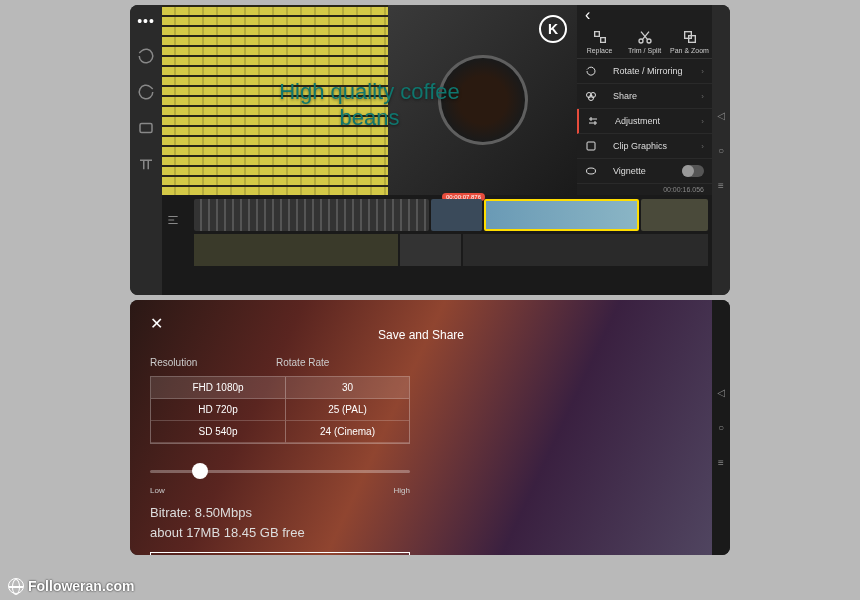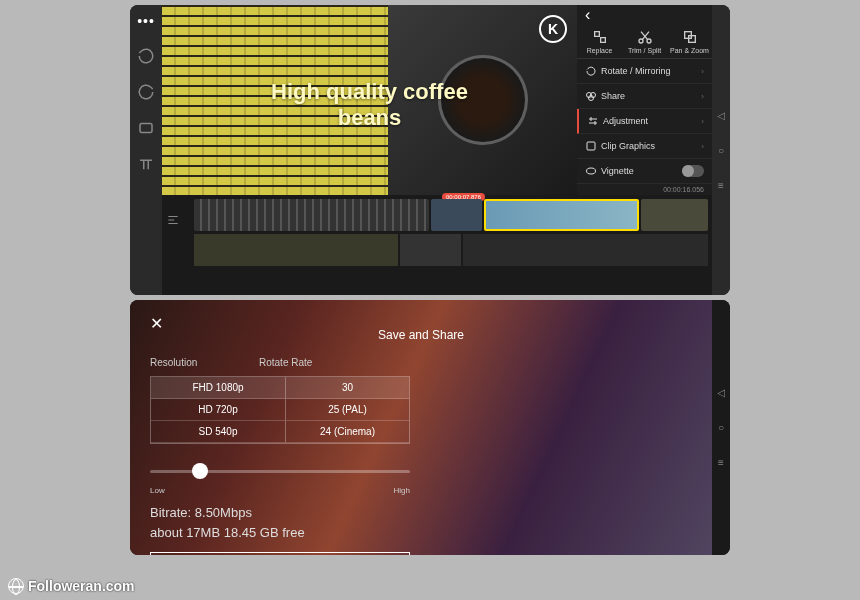--- a/index.html
+++ b/index.html
@@ -10,28 +10,28 @@
 .left-bar .dots{color:#fff;font-size:14px;letter-spacing:1px}
 .left-bar .ico{width:18px;height:18px;color:#888;display:flex;align-items:center;justify-content:center}
 .editor-main{flex:1;display:flex;flex-direction:column}
 .preview-row{height:190px;display:flex;background:#000}
 .prev-img{position:relative;flex:1;display:flex}
 .yellow-art{flex:1.2;background:#d4c947;position:relative;overflow:hidden}
 .yellow-art::before{content:"";position:absolute;inset:0;background:repeating-linear-gradient(0deg,transparent 0 8px,#2a2618 8px 10px),repeating-linear-gradient(90deg,transparent 0 12px,rgba(0,0,0,0.15) 12px 14px)}
 .coffee-side{flex:1;background:linear-gradient(135deg,#3a3a3a,#1a1a1a);position:relative;display:flex;align-items:center;justify-content:center}
 .cup{width:90px;height:90px;border:3px solid rgba(255,255,255,0.3);border-radius:50%;background:radial-gradient(circle,#2a1a10 40%,#1a1a1a 70%)}
 .logo-circle{position:absolute;top:10px;right:10px;width:28px;height:28px;border:2px solid #fff;border-radius:50%;display:flex;align-items:center;justify-content:center;color:#fff;font-size:14px;font-weight:bold}
-.overlay-txt{position:absolute;left:50%;top:50%;transform:translate(-50%,-40%);color:#fef9c3;font-size:22px;font-weight:700;text-align:center;line-height:1.2;text-shadow:0 1px 3px rgba(0,0,0,0.5)}
+.overlay-txt{position:absolute;left:50%;top:50%;transform:translate(-50%,-40%);color:#0f766e;font-size:22px;font-weight:400;text-align:center;line-height:1.2;text-shadow:0 1px 3px rgba(0,0,0,0.5)}
 .right-panel{width:135px;background:#1e1e1e;display:flex;flex-direction:column}
 .back-row{height:24px;display:flex;align-items:center;padding:0 8px;color:#fff}
 .tool-tabs{display:flex;justify-content:space-around;padding:4px 0;border-bottom:1px solid #333}
 .tab{display:flex;flex-direction:column;align-items:center;gap:2px;color:#ccc;font-size:7px;flex:1;cursor:pointer}
 .tab svg{width:16px;height:16px}
 .opt-list{flex:1}
-.opt{display:flex;align-items:center;padding:6px 8px;color:#ddd;font-size:9px;gap:4px;border-bottom:1px solid #2a2a2a;cursor:pointer}
+.opt{display:flex;align-items:center;padding:6px 8px;color:#ddd;font-size:9px;gap:16px;border-bottom:1px solid #2a2a2a;cursor:pointer}
 .opt.active{border-left:2px solid #e74c3c}
 .opt .chev{margin-left:auto;color:#666;font-size:8px}
 .toggle{margin-left:auto;width:22px;height:12px;background:#555;border-radius:6px;position:relative}
 .toggle::after{content:"";position:absolute;left:0;top:0;width:12px;height:12px;background:#999;border-radius:50%}
 .time-label{color:#888;font-size:7px;text-align:right;padding:2px 8px}
 .timeline{background:#1a1a1a;flex:1;padding:4px;position:relative}
 .tl-ico{position:absolute;left:4px;top:18px;color:#888}
 .tl-marker{position:absolute;left:280px;top:-2px;background:#e74c3c;color:#fff;font-size:6px;padding:1px 4px;border-radius:6px}
 .track{height:32px;margin-left:28px;margin-bottom:3px;display:flex;gap:2px;position:relative}
 .clip{height:100%;border-radius:2px;position:relative;overflow:hidden}
@@ -44,21 +44,21 @@
 .thumb:nth-child(2){flex:0.3;background:#333}
 .thumb:nth-child(3){flex:1.2;background:#2a2a2a}
 .sys-bar{width:18px;background:#2a2a2a;display:flex;flex-direction:column;align-items:center;justify-content:center;gap:24px;color:#888;font-size:10px}
 
 .bottom-frame{left:130px;top:300px;width:600px;height:255px;display:flex}
 .share-main{flex:1;background:linear-gradient(115deg,#2a1815 0%,#5a2520 25%,#904530 45%,#3a2040 70%,#504560 100%);position:relative;padding:14px 20px;color:#fff}
 .close-x{font-size:16px;cursor:pointer}
 .share-title{position:absolute;top:28px;left:50%;transform:translateX(-50%);font-size:12px}
 .settings{margin-top:24px;width:260px}
 .col-heads{display:flex;font-size:10px;color:#ccc;margin-bottom:8px}
-.col-heads span:first-child{width:109px}
+.col-heads span:first-child{width:126px}
 .opts-table{border:1px solid rgba(255,255,255,0.3)}
 .opts-row{display:flex;font-size:10px;text-align:center}
 .opts-row>div{padding:5px 16px;border-bottom:1px solid rgba(255,255,255,0.2)}
 .opts-row>div:first-child{width:135px;border-right:1px solid rgba(255,255,255,0.3)}
 .opts-row>div:last-child{flex:1}
 .opts-row.sel>div{background:rgba(255,255,255,0.12)}
 .slider-row{margin-top:18px;position:relative;height:20px}
 .slider-track{position:absolute;top:8px;left:0;right:0;height:3px;background:rgba(255,255,255,0.3);border-radius:2px}
 .slider-thumb{position:absolute;top:1px;left:16%;width:16px;height:16px;background:#fff;border-radius:50%}
 .slider-labels{display:flex;justify-content:space-between;font-size:8px;color:#ccc;margin-top:4px}

